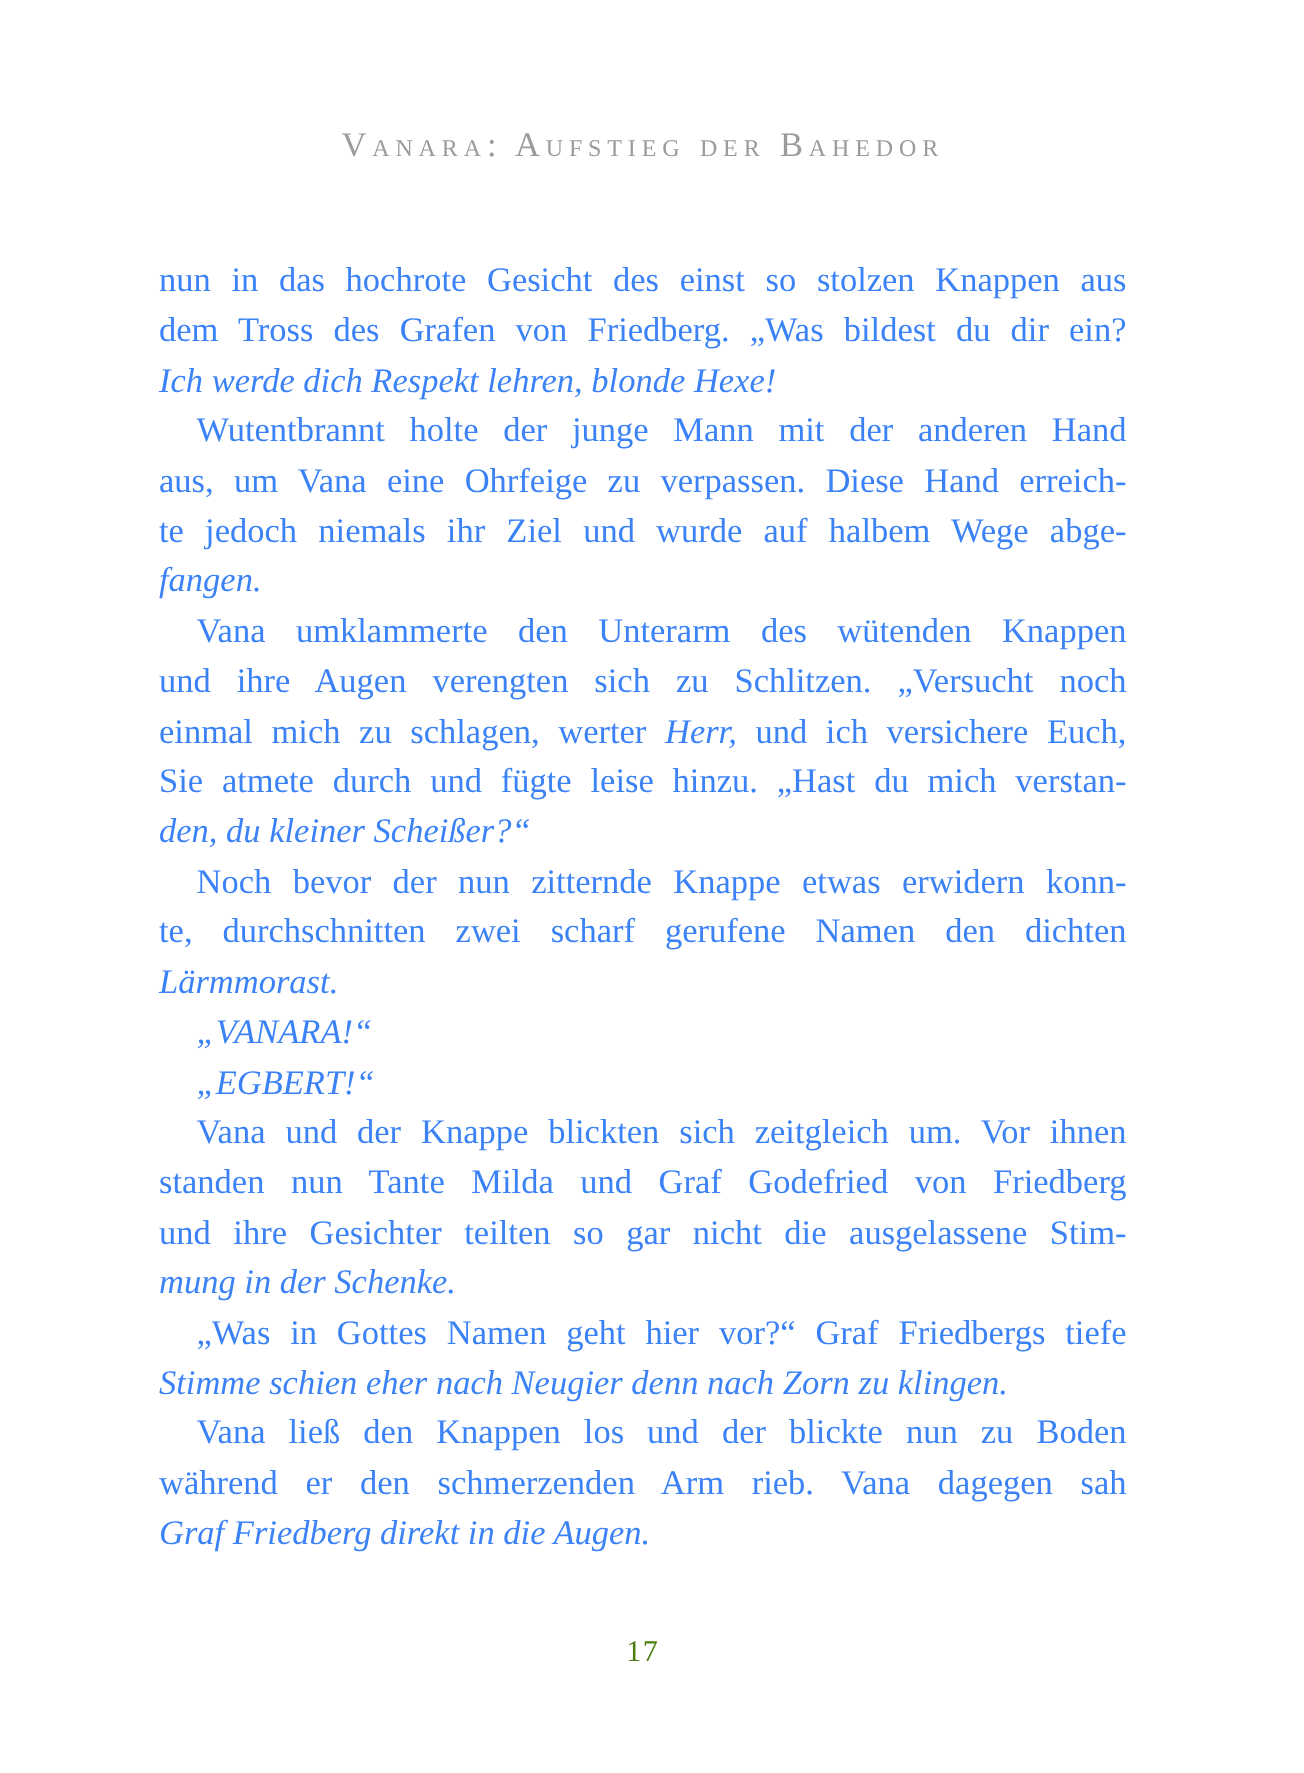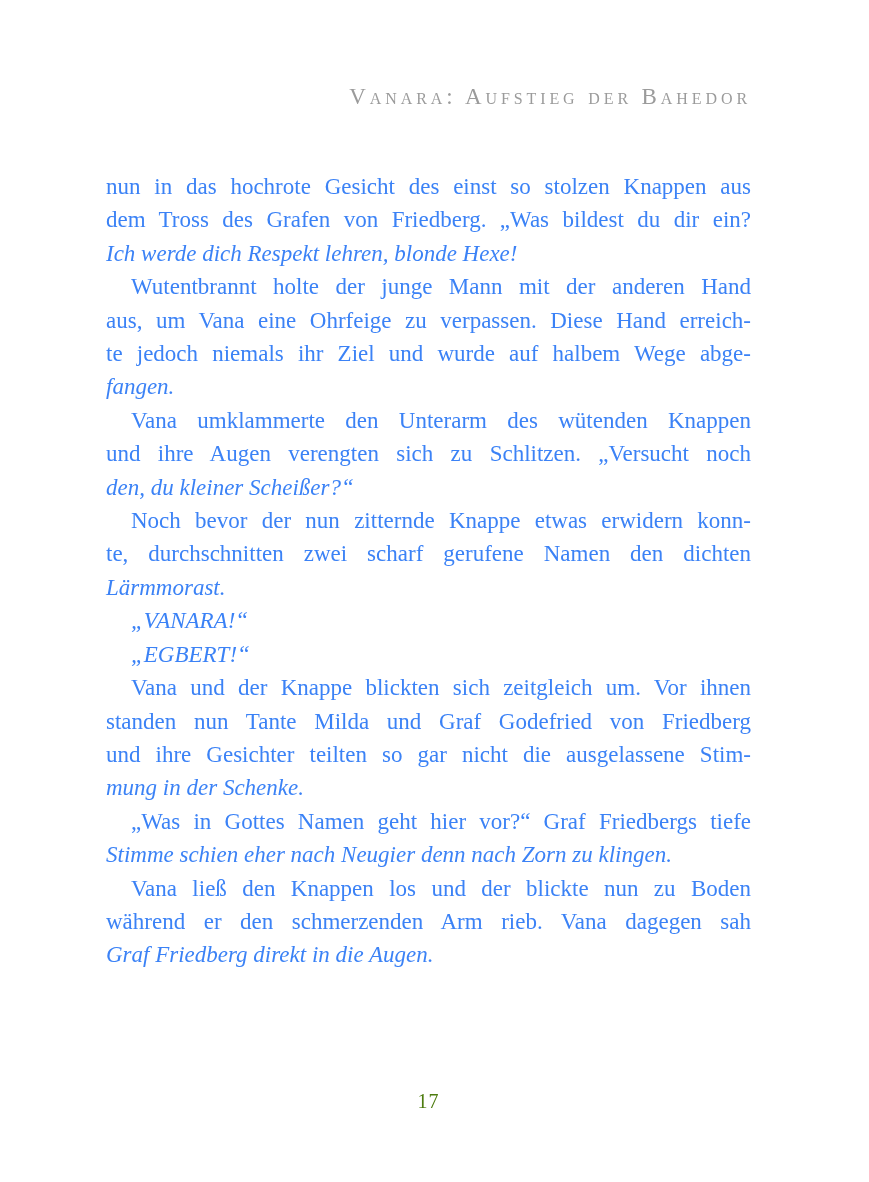--- a/index.html
+++ b/index.html
@@ -13,21 +13,21 @@
     height: 1182px;
     background: #ffffff;
     font-family: "Liberation Serif", "DejaVu Serif", serif;
     overflow: hidden;
   }
   .running-header {
     position: absolute;
     top: 84px;
     left: 106px;
     width: 645px;
-    text-align: right;
+    text-align: center;
     font-variant: small-caps;
     font-variant-caps: small-caps;
     letter-spacing: 0.17em;
     font-size: 23px;
     line-height: 26px;
     color: #9b9b9b;
   }
   .text-block {
     position: absolute;
     top: 170px;
@@ -71,20 +71,22 @@
   <div class="text-block">
       <div class="line"><span>nun in das hochrote Gesicht des einst so stolzen Knappen aus</span></div>
       <div class="line"><span>dem Tross des Grafen von Friedberg. „Was bildest du dir ein?</span></div>
       <div class="line end"><span>Ich werde dich Respekt lehren, blonde Hexe!</span></div>
       <div class="line indent"><span>Wutentbrannt holte der junge Mann mit der anderen Hand</span></div>
       <div class="line"><span>aus, um Vana eine Ohrfeige zu verpassen. Diese Hand erreich-</span></div>
       <div class="line"><span>te jedoch niemals ihr Ziel und wurde auf halbem Wege abge-</span></div>
       <div class="line end"><span>fangen.</span></div>
       <div class="line indent"><span>Vana umklammerte den Unterarm des wütenden Knappen</span></div>
       <div class="line"><span>und ihre Augen verengten sich zu Schlitzen. „Versucht noch</span></div>
+      <div class="line"><span>einmal mich zu schlagen, werter </span><span class="italic">Herr,</span><span> und ich versichere Euch,</span></div>
+      <div class="line"><span>Sie atmete durch und fügte leise hinzu. „Hast du mich verstan-</span></div>
       <div class="line end"><span>den, du kleiner Scheißer?“</span></div>
       <div class="line indent"><span>Noch bevor der nun zitternde Knappe etwas erwidern konn-</span></div>
       <div class="line"><span>te, durchschnitten zwei scharf gerufene Namen den dichten</span></div>
       <div class="line end"><span>Lärmmorast.</span></div>
       <div class="line indent end"><span>„VANARA!“</span></div>
       <div class="line indent end"><span>„EGBERT!“</span></div>
       <div class="line indent"><span>Vana und der Knappe blickten sich zeitgleich um. Vor ihnen</span></div>
       <div class="line"><span>standen nun Tante Milda und Graf Godefried von Friedberg</span></div>
       <div class="line"><span>und ihre Gesichter teilten so gar nicht die ausgelassene Stim-</span></div>
       <div class="line end"><span>mung in der Schenke.</span></div>

